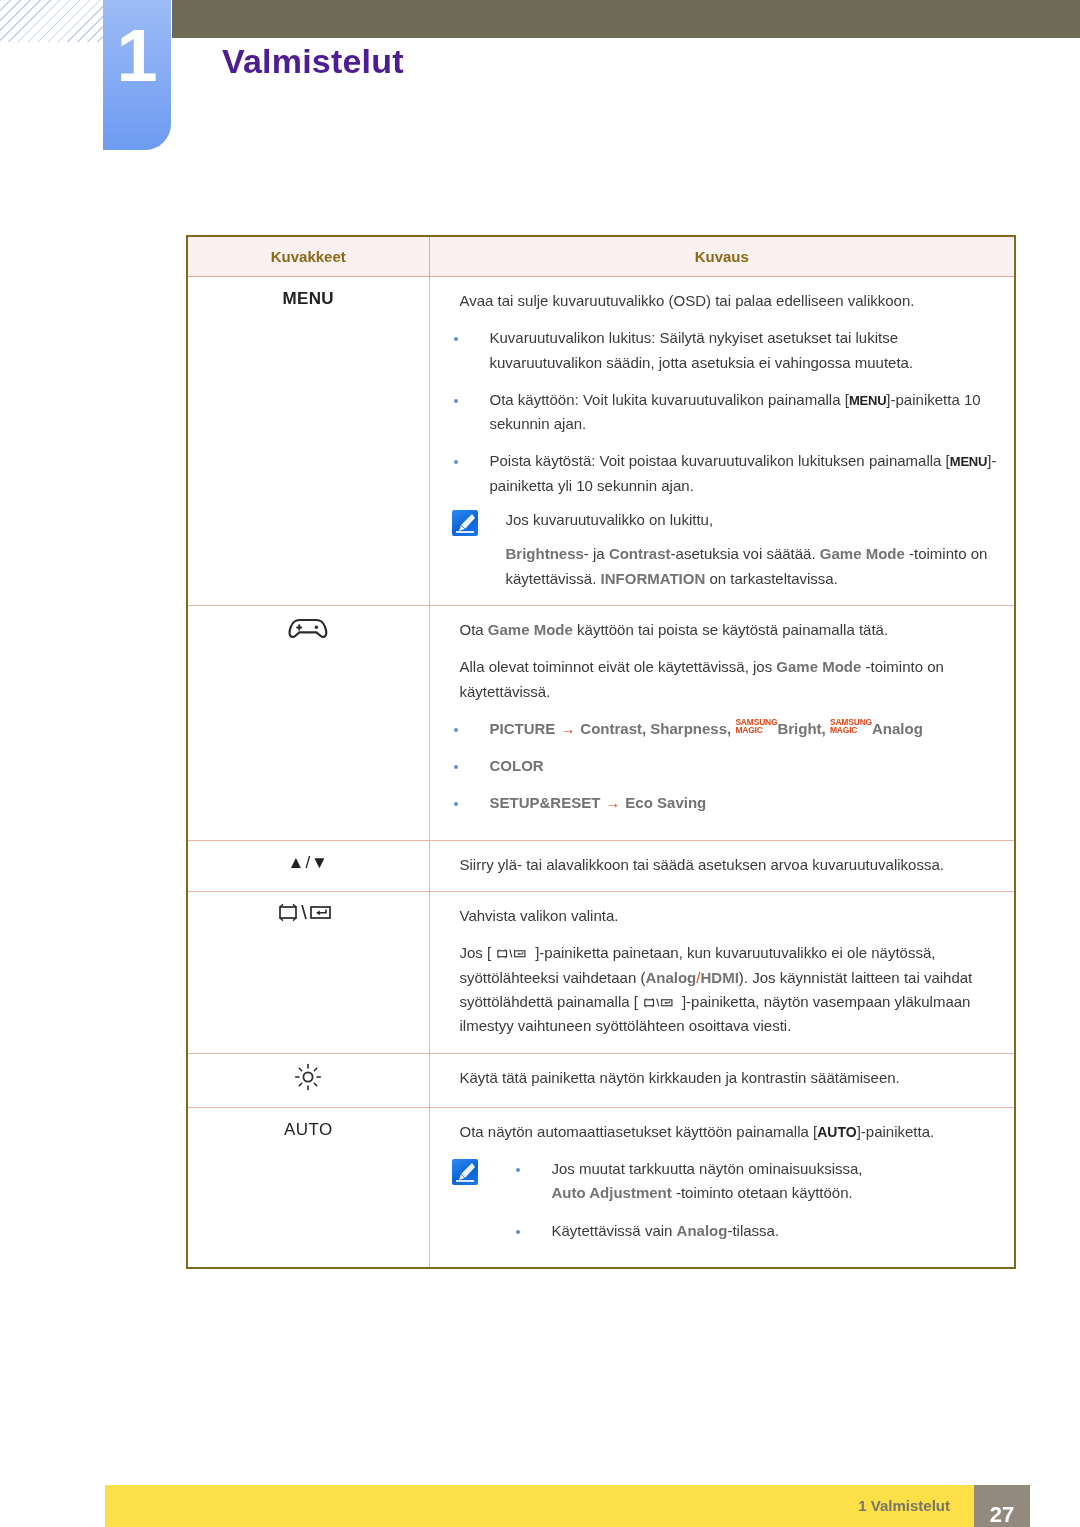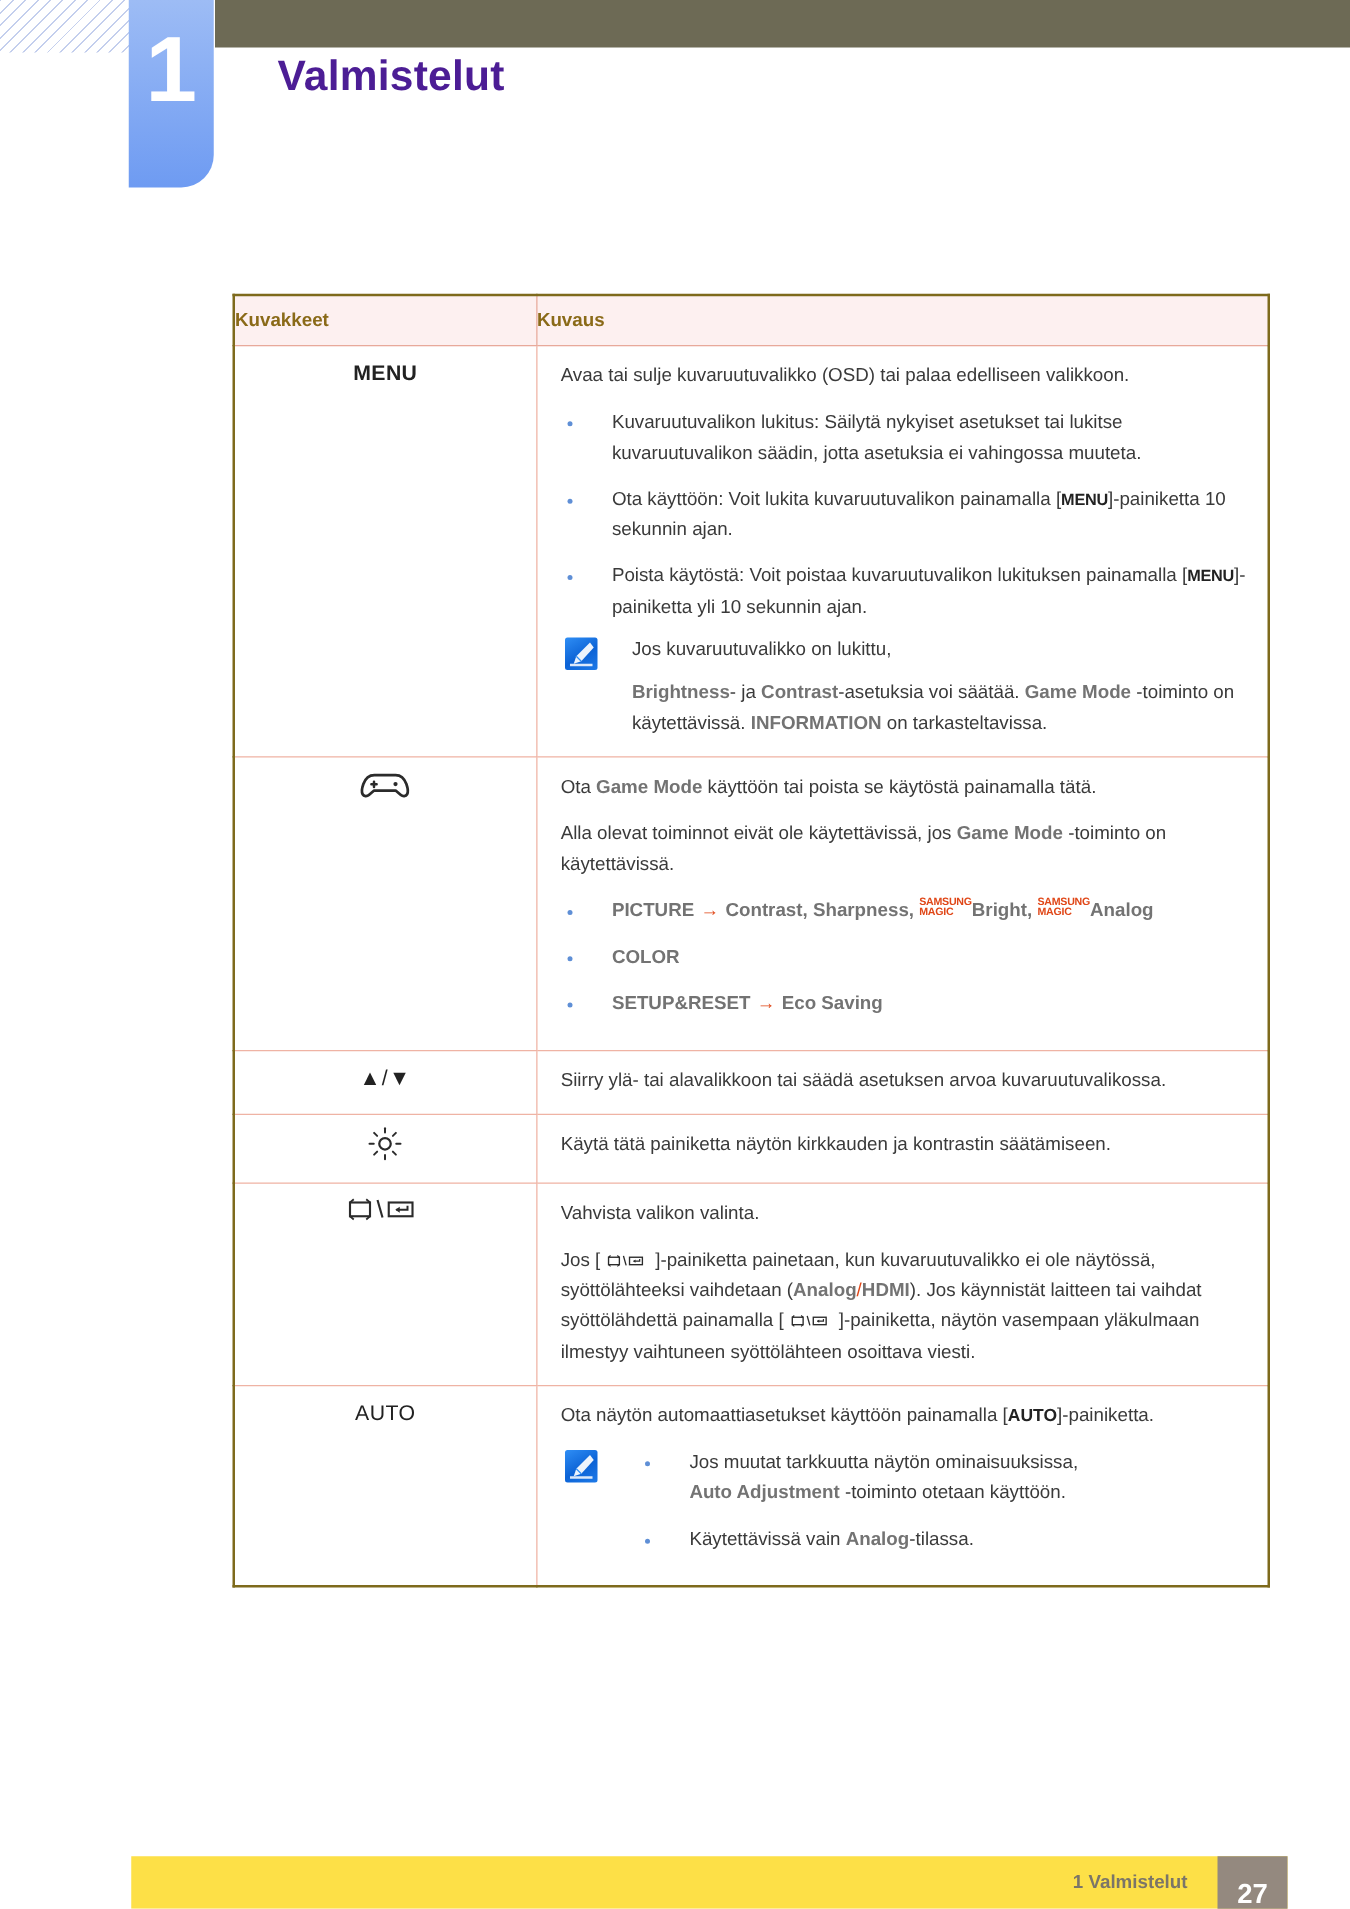--- a/index.html
+++ b/index.html
@@ -85,39 +85,39 @@
   #spec-table col.c-icon { width: 242px; }
   #spec-table col.c-desc { width: 586px; }
 
   #spec-table th {
     background: #fdf0f0;
     color: #8a6a18;
     font-size: 15px;
     font-weight: bold;
     padding: 11px 0;
     border: 1px solid #e8a99a;
-    text-align: left;
+    text-align: center;
   }
   #spec-table td {
     border: 1px solid #efb3a4;
     vertical-align: top;
     font-size: 15px;
     color: #3a3a3a;
     line-height: 1.62;
   }
   td.icon-cell {
     text-align: center;
     vertical-align: middle;
     padding: 8px 4px;
   }
   td.desc-cell {
     padding: 12px 16px 14px 14px;
   }
 
-  .p { margin: 0 0 13px 5px; }
+  .p { margin: 0 0 13px 16px; }
   .p:last-child { margin-bottom: 0; }
 
   
   ul.bl {
     list-style: none;
     margin: 0 0 10px 0;
     padding: 0;
   }
   ul.bl > li {
     position: relative;
@@ -325,43 +325,20 @@
         </ul>
       </td>
     </tr>
 
     <tr>
       <td class="icon-cell">
         <span class="arrows">▲/▼</span>
       </td>
       <td class="desc-cell">
         <p class="p">Siirry ylä- tai alavalikkoon tai säädä asetuksen arvoa kuvaruutuvalikossa.</p>
-      </td>
-    </tr>
-
-    <tr>
-      <td class="icon-cell">
-        <span>
-          <svg width="30" height="30" viewBox="0 0 30 30" aria-hidden="true">
-            <circle cx="15" cy="15" r="4.6" fill="none" stroke="#2b2b2b" stroke-width="1.8"></circle>
-            <g stroke="#2b2b2b" stroke-width="1.6" stroke-linecap="round">
-              <path d="M15 2.6 v3.4"></path>
-                <path d="M15 24 v3.4"></path>
-              <path d="M2.6 15 h3.4"></path>
-                <path d="M24 15 h3.4"></path>
-              <path d="M6.3 6.3 l2.4 2.4"></path>
-                <path d="M21.3 21.3 l2.4 2.4"></path>
-              <path d="M23.7 6.3 l-2.4 2.4"></path>
-                <path d="M8.7 21.3 l-2.4 2.4"></path>
-            </g>
-          </svg>
-        </span>
-      </td>
-      <td class="desc-cell">
-        <p class="p">Käytä tätä painiketta näytön kirkkauden ja kontrastin säätämiseen.</p>
       </td>
     </tr>
 
     <tr>
       <td class="icon-cell">
         <span>
           <svg width="62" height="24" viewBox="0 0 62 24" aria-hidden="true">
             <rect x="3" y="7" width="16" height="11" fill="none" stroke="#2b2b2b" stroke-width="1.7"></rect>
             <path d="M3 7 l3 -2.6 M19 7 l-3 -2.6 M3 18 l3 2.6 M19 18 l-3 2.6" stroke="#2b2b2b" stroke-width="1.4"></path>
             <path d="M25 5 l4 14" stroke="#2b2b2b" stroke-width="1.7"></path>
@@ -381,20 +358,43 @@
                 <path d="M49 9.6 v3.2 h-9" stroke="#2b2b2b" stroke-width="1.8" fill="none"></path>
                 <path d="M42.8 10.4 L39.2 12.8 L42.8 15.2 Z" fill="#2b2b2b"></path>
               </svg></span><span>]-painiketta painetaan, kun kuvaruutuvalikko ei ole näytössä, syöttölähteeksi vaihdetaan (</span><span class="hl">Analog</span><span class="hl-norm">/</span><span class="hl">HDMI</span><span>). Jos käynnistät laitteen tai vaihdat syöttölähdettä painamalla [</span><span><svg width="44" height="13" viewBox="0 0 62 24" style="vertical-align:-2px">
                 <rect x="3" y="7" width="16" height="11" fill="none" stroke="#2b2b2b" stroke-width="2"></rect>
                 <path d="M3 7 l3 -2.6 M19 7 l-3 -2.6 M3 18 l3 2.6 M19 18 l-3 2.6" stroke="#2b2b2b" stroke-width="1.6"></path>
                 <path d="M25 5 l4 14" stroke="#2b2b2b" stroke-width="2"></path>
                 <rect x="34" y="7" width="19" height="11" fill="none" stroke="#2b2b2b" stroke-width="2"></rect>
                 <path d="M49 9.6 v3.2 h-9" stroke="#2b2b2b" stroke-width="1.8" fill="none"></path>
                 <path d="M42.8 10.4 L39.2 12.8 L42.8 15.2 Z" fill="#2b2b2b"></path>
               </svg></span><span>]-painiketta, näytön vasempaan yläkulmaan ilmestyy vaihtuneen syöttölähteen osoittava viesti.</span></p>
+      </td>
+    </tr>
+
+    <tr>
+      <td class="icon-cell">
+        <span>
+          <svg width="30" height="30" viewBox="0 0 30 30" aria-hidden="true">
+            <circle cx="15" cy="15" r="4.6" fill="none" stroke="#2b2b2b" stroke-width="1.8"></circle>
+            <g stroke="#2b2b2b" stroke-width="1.6" stroke-linecap="round">
+              <path d="M15 2.6 v3.4"></path>
+                <path d="M15 24 v3.4"></path>
+              <path d="M2.6 15 h3.4"></path>
+                <path d="M24 15 h3.4"></path>
+              <path d="M6.3 6.3 l2.4 2.4"></path>
+                <path d="M21.3 21.3 l2.4 2.4"></path>
+              <path d="M23.7 6.3 l-2.4 2.4"></path>
+                <path d="M8.7 21.3 l-2.4 2.4"></path>
+            </g>
+          </svg>
+        </span>
+      </td>
+      <td class="desc-cell">
+        <p class="p">Käytä tätä painiketta näytön kirkkauden ja kontrastin säätämiseen.</p>
       </td>
     </tr>
 
     <tr>
       <td class="icon-cell">
         <span class="auto-word">AUTO</span>
       </td>
       <td class="desc-cell">
         <p class="p"><span>Ota näytön automaattiasetukset käyttöön painamalla [</span><span class="key-auto">AUTO</span><span>]-painiketta.</span></p>
         <div class="note">

